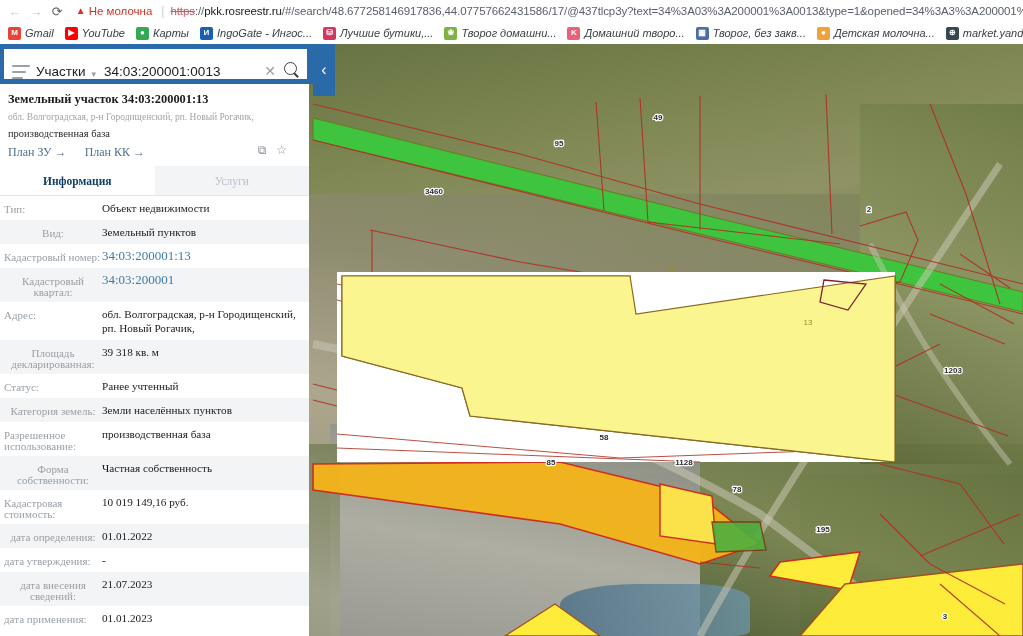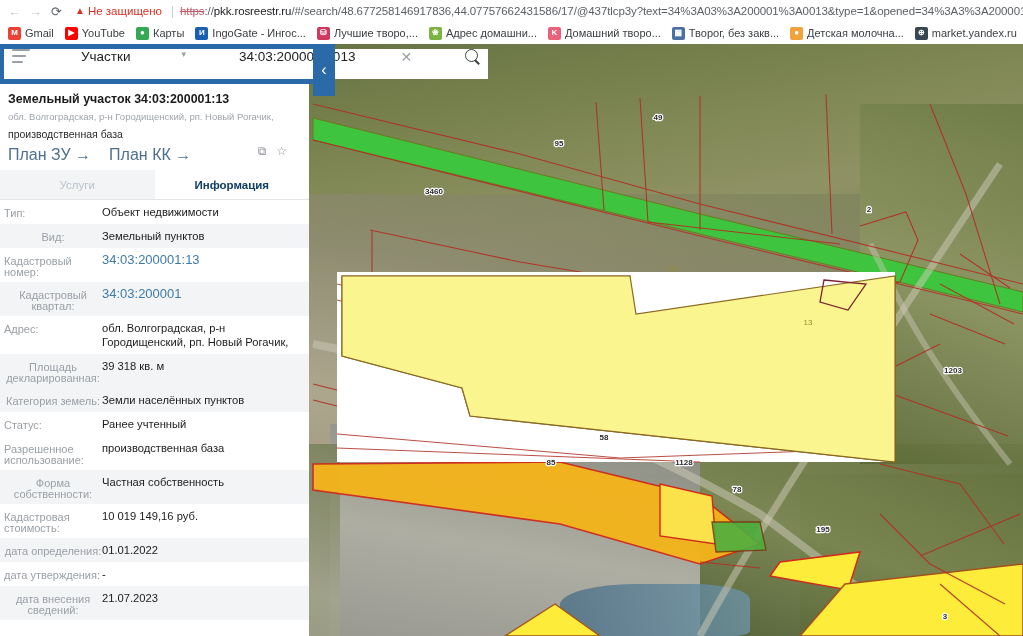--- a/index.html
+++ b/index.html
@@ -19,69 +19,69 @@
   #chip-sep { color:#c9ccd0; margin:0 6px; font-size:12px; }
   #url-text { font-size:11.5px; color:#5a5f66; white-space:nowrap;
               overflow:hidden; letter-spacing:-0.1px; }
   #url-text .struck { text-decoration:line-through; color:#c05c6a;text-align:center; }
   #url-text .host { color:#202124; }
 
   #bookmarks-row { height:22px; display:flex; align-items:center; gap:0px;
                    background:#fff; padding-left:4px; overflow:hidden; }
   .bm { display:flex; align-items:center; gap:4px; padding:0 7px 0 4px;
         white-space:nowrap; }
-  .bm-label { font-size:11px; color:#3c4043; }
+  .bm-label { font-size:11px; color:#3c4043;font-style:italic; }
   .bmico { width:13px; height:13px; border-radius:2px; flex:0 0 13px;
            display:flex; align-items:center; justify-content:center;
            font-size:8px; color:#fff; font-weight:bold; line-height:1; }
 
   
   #app { position:relative; width:1023px; height:592px; overflow:hidden; }
 
   
   #map { position:absolute; inset:0; overflow:hidden;
          background:
            radial-gradient(circle at 12% 88%, rgba(120,118,104,.55) 0 10%, transparent 40%),
            radial-gradient(circle at 70% 12%, rgba(60,72,44,.45) 0 12%, transparent 45%),
            linear-gradient(160deg,#6f7a52 0%, #84895f 18%, #9a9b79 32%, #8d9268 48%,
                            #7f8a5c 60%, #8b8f6d 74%, #6d7a4c 100%); }
   .mfield { position:absolute; }
 
   
   #search-bar { position:absolute; left:0; top:0; width:313px; height:40px;
                 background:#2a6aa8; display:flex; align-items:center; }
   #search-inner { margin:4px 6px 4px 4px; height:30px; flex:1; background:#fff;
-                  display:flex; align-items:flex-start; padding:0 6px;gap:45px; }
+                  display:flex; align-items:flex-end; padding:0 6px; }
   #hamburger { width:18px; height:14px; display:flex; flex-direction:column;
                justify-content:space-between; margin:0 6px 0 2px; }
   #hamburger i { display:block; height:2px; background:#9aa0a6; border-radius:1px; }
   #hamburger i:nth-child(2){ width:80%; }
   #hamburger i:nth-child(3){ width:60%; }
   #cat-label { font-size:13.5px; color:#202124; }
   #cat-caret { color:#9aa0a6; font-size:9px; margin:0 8px 0 6px; }
   #query-val { font-size:13.5px; color:#202124; flex:1; }
   #clear-x { color:#9aa0a6; font-size:14px; margin-right:8px; }
   #mag { width:17px; height:17px; position:relative; }
   #mag::before { content:""; position:absolute; left:0; top:0; width:11px; height:11px;
                  border:1.8px solid #3c4043; border-radius:50%; }
   #mag::after { content:""; position:absolute; left:10px; top:10px; width:6px; height:1.8px;
                 background:#3c4043; transform:rotate(45deg); transform-origin:left center; }
   #collapse-tab { position:absolute; left:313px; top:0; width:22px; height:52px;
                   background:#2a6aa8; color:#fff; font-size:16px;
                   display:flex; align-items:center; justify-content:center; }
 
   
   #info-panel { position:absolute; left:0; top:40px; width:309px; height:552px;
-                background:#fff; overflow:hidden; }
+                background:#fff; overflow:hidden;font-family:Liberation Serif, serif; }
   #card-head { padding:8px 10px 6px 8px; }
   #card-title { font-size:12.4px; font-weight:bold; color:#1b1b1b; line-height:15px; }
   #card-addr { font-size:9.5px; color:#9fa4aa; margin-top:4px; line-height:12px; }
   #card-use { font-size:10.5px; color:#2b2b2b; margin-top:5px; }
   #card-links { display:flex; align-items:center; margin-top:6px; position:relative; }
-  .plan-link { font-size:16px; color:#4f6f8f; margin-right:18px; }
+  .plan-link { font-size:12px; color:#4f6f8f; margin-right:18px; }
   #card-icons { position:absolute; right:12px; top:-2px; display:flex; gap:10px; }
   .card-ico { color:#8b9199; font-size:12px; }
 
   #tabs { display:flex; height:30px; border-bottom:1px solid #e3e6e8; }
   .tab { flex:1; display:flex; align-items:center; justify-content:center;
          font-size:11.5px; }
   .tab.active { color:#0f3f66; font-weight:bold; background:#fff; }
   .tab.inactive { color:#b9c2cb; background:#f2f4f6; }
 
   #rows { }
@@ -105,21 +105,21 @@
 
 <div id="browser-chrome">
 
   <div id="omnibox-row">
     <div class="nav-btn disabled">←</div>
     <div class="nav-btn disabled">→</div>
     <div class="nav-btn">⟳</div>
 
     <div id="security-chip">
       <span id="warn-tri">▲</span>
-      <span id="insecure-text">Не защищено</span>
+      <span id="insecure-text">Не молочна</span>
       <span id="chip-sep">|</span>
     </div>
 
     <div id="url-text"><span class="struck">https</span><span>://</span><span class="host">pkk.rosreestr.ru</span><span>/#/search/48.677258146917836,44.07757662431586/17/@437tlcp3y?text=34%3A03%3A200001%3A0013&amp;type=1&amp;opened=34%3A3%3A200001%3A13</span></div>
   </div>
 
   <div id="bookmarks-row">
       <div class="bm">
         <span class="bmico" style="background: rgb(234, 67, 53);">M</span>
         <span class="bm-label">Gmail</span>
@@ -131,25 +131,25 @@
       <div class="bm">
         <span class="bmico" style="background: rgb(52, 168, 83);">●</span>
         <span class="bm-label">Карты</span>
       </div>
       <div class="bm">
         <span class="bmico" style="background: rgb(26, 95, 180);">И</span>
         <span class="bm-label">IngoGate - Ингос...</span>
       </div>
       <div class="bm">
         <span class="bmico" style="background: rgb(208, 56, 95);">⛁</span>
-        <span class="bm-label">Лучшие творо,...</span>
+        <span class="bm-label">Лучшие бутики,...</span>
       </div>
       <div class="bm">
         <span class="bmico" style="background: rgb(124, 179, 66);">❀</span>
-        <span class="bm-label">Адрес домашни...</span>
+        <span class="bm-label">Творог домашни...</span>
       </div>
       <div class="bm">
         <span class="bmico" style="background: rgb(233, 98, 122);">K</span>
         <span class="bm-label">Домашний творо...</span>
       </div>
       <div class="bm">
         <span class="bmico" style="background: rgb(74, 111, 165);">▦</span>
         <span class="bm-label">Творог, без закв...</span>
       </div>
       <div class="bm">
@@ -284,22 +284,22 @@
         <span class="plan-link">План ЗУ →</span>
         <span class="plan-link">План КК →</span>
         <span id="card-icons">
           <span class="card-ico">⧉</span>
           <span class="card-ico">☆</span>
         </span>
       </div>
     </div>
 
     <div id="tabs">
+      <div class="tab active">Информация</div>
       <div class="tab inactive">Услуги</div>
-      <div class="tab active">Информация</div>
     </div>
 
     <div id="rows">
         <div class="row">
           <div class="rk">Тип:</div>
           <div class="rv">Объект недвижимости</div>
         </div>
         <div class="row alt">
           <div class="rk">Вид:</div>
           <div class="rv">Земельный пунктов</div>
@@ -313,29 +313,29 @@
           <div class="rv link">34:03:200001</div>
         </div>
         <div class="row">
           <div class="rk">Адрес:</div>
           <div class="rv">обл. Волгоградская, р-н Городищенский, рп. Новый Рогачик,</div>
         </div>
         <div class="row alt">
           <div class="rk">Площадь декларированная:</div>
           <div class="rv">39 318 кв. м</div>
         </div>
+        <div class="row">
+          <div class="rk">Статус:</div>
+          <div class="rv">Ранее учтенный</div>
+        </div>
         <div class="row alt">
           <div class="rk">Категория земель:</div>
           <div class="rv">Земли населённых пунктов</div>
         </div>
         <div class="row">
-          <div class="rk">Статус:</div>
-          <div class="rv">Ранее учтенный</div>
-        </div>
-        <div class="row">
           <div class="rk">Разрешенное использование:</div>
           <div class="rv">производственная база</div>
         </div>
         <div class="row alt">
           <div class="rk">Форма собственности:</div>
           <div class="rv">Частная собственность</div>
         </div>
         <div class="row">
           <div class="rk">Кадастровая стоимость:</div>
           <div class="rv">10 019 149,16 руб.</div>
@@ -345,15 +345,19 @@
           <div class="rv">01.01.2022</div>
         </div>
         <div class="row">
           <div class="rk">дата утверждения:</div>
           <div class="rv">-</div>
         </div>
         <div class="row alt">
           <div class="rk">дата внесения сведений:</div>
           <div class="rv">21.07.2023</div>
         </div>
+        <div class="row">
+          <div class="rk">дата применения:</div>
+          <div class="rv">01.01.2023</div>
+        </div>
       </div>
   </div>
 </div>
 
 </body></html>

